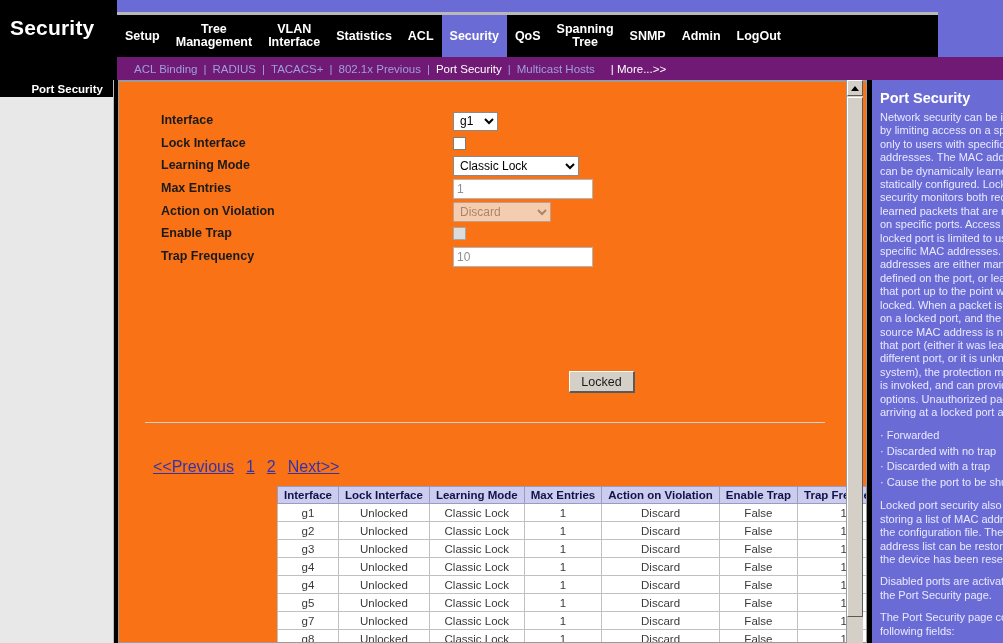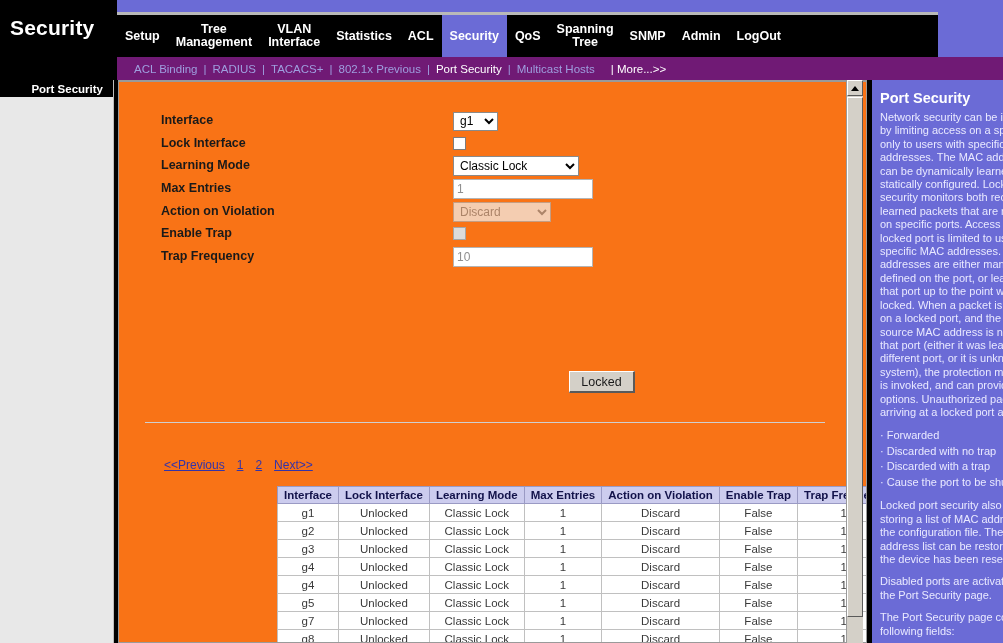--- a/index.html
+++ b/index.html
@@ -221,22 +221,22 @@
   #divider {
     position: absolute;
     left: 26px; top: 340px;
     width: 680px; height: 1px;
     background: #cfcfcf;
   }
 
   
   #pager {
     position: absolute;
-    left: 45px; top: 376px;
-    font-size: 12px;
+    left: 34px; top: 376px;
+    font-size: 16px;
     color: #3333aa;
   }
   #pager a {
     color: #3333aa;
     text-decoration: underline;
     margin-right: 12px;
     cursor: pointer;
   }
 
   

